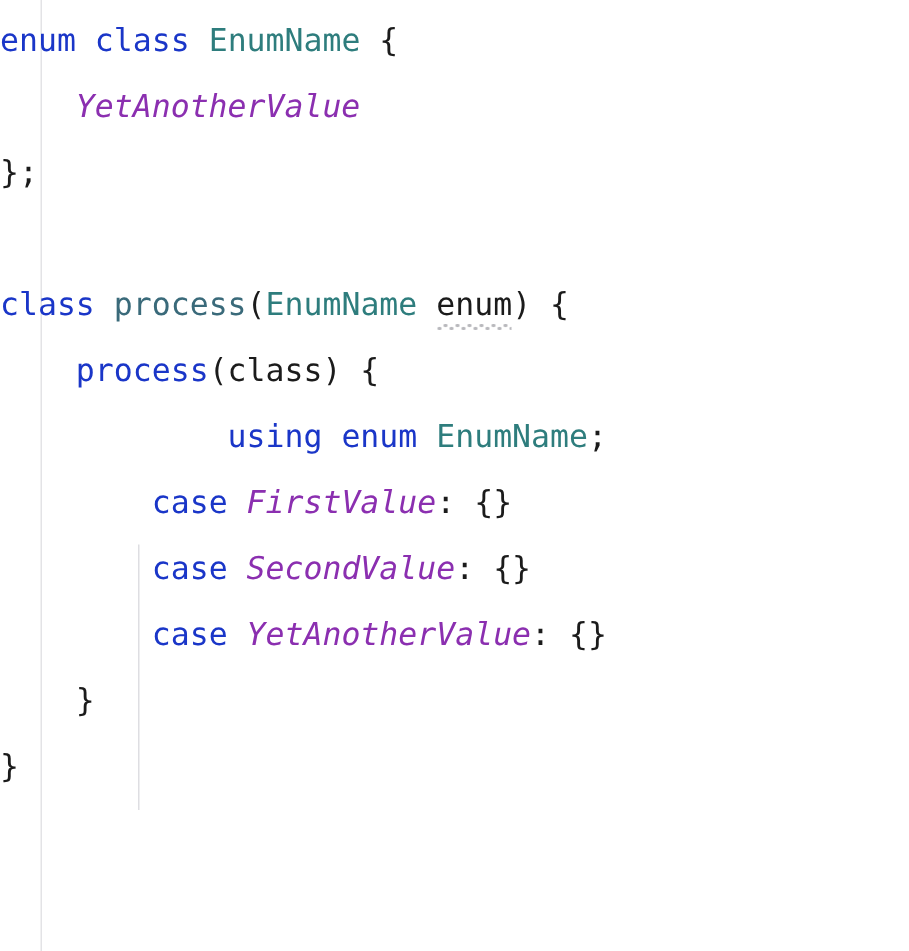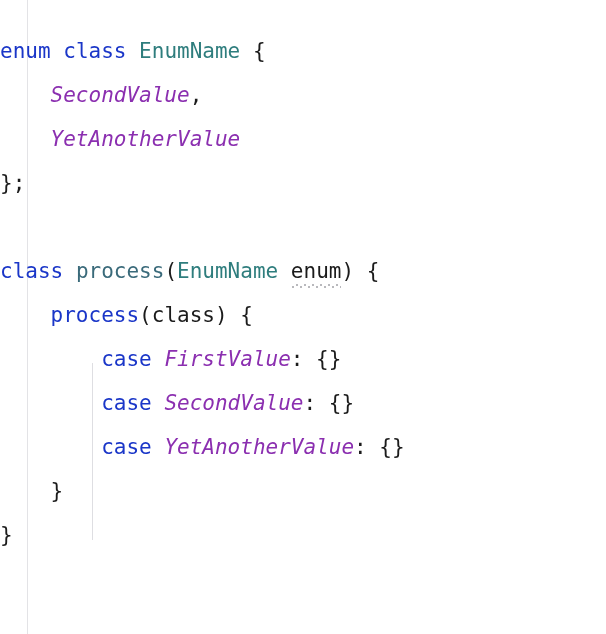--- a/index.html
+++ b/index.html
@@ -39,21 +39,21 @@
     width: 1px;
     height: 177px;
     background: #dedee2;
   }
 
   .code {
     position: absolute;
     left: 0;
     top: 0;
     width: 606px;
-    padding-top: 29px;
+    padding-top: 5px;
     box-sizing: border-box;
   }
 
   .line {
     height: 44px;
     line-height: 44px;
     white-space: pre;
     font-size: 21px;
     color: #1b1b1b;
     letter-spacing: 0px;
@@ -89,26 +89,26 @@
 </head>
 <body>
 
 <div id="editor">
 
   <div class="gutter-rule"></div>
   <div class="indent-guide"></div>
 
   <div class="code" id="code-surface">
       <div class="line"><span class="kw">enum</span><span class="punc"> </span><span class="kw">class</span><span class="punc"> </span><span class="type">EnumName</span><span class="punc"> {</span></div>
-      <div class="line"><span class="pad">    </span><span class="enumr">SecondValue</span><span class="punc">,</span></div>
       <div class="line"><span class="pad">    </span><span class="enumr">YetAnotherValue</span></div>
       <div class="line"><span class="punc">};</span></div>
       <div class="line">&nbsp;</div>
       <div class="line"><span class="kw">class</span><span class="punc"> </span><span class="fn">process</span><span class="punc">(</span><span class="type">EnumName</span><span class="punc"> </span><span class="squiggle"><span class="punc">enum</span></span><span class="punc">) {</span></div>
       <div class="line"><span class="pad">    </span><span class="kw">process</span><span class="punc">(class) {</span></div>
+      <div class="line"><span class="pad">            </span><span class="kw">using</span><span class="punc"> </span><span class="kw">enum</span><span class="punc"> </span><span class="type">EnumName</span><span class="punc">;</span></div>
       <div class="line"><span class="pad">        </span><span class="kw">case</span><span class="punc"> </span><span class="enumr">FirstValue</span><span class="punc">: {}</span></div>
       <div class="line"><span class="pad">        </span><span class="kw">case</span><span class="punc"> </span><span class="enumr">SecondValue</span><span class="punc">: {}</span></div>
       <div class="line"><span class="pad">        </span><span class="kw">case</span><span class="punc"> </span><span class="enumr">YetAnotherValue</span><span class="punc">: {}</span></div>
       <div class="line"><span class="pad">    </span><span class="punc">}</span></div>
       <div class="line"><span class="punc">}</span></div>
     </div>
 
 </div>
 
 </body></html>

